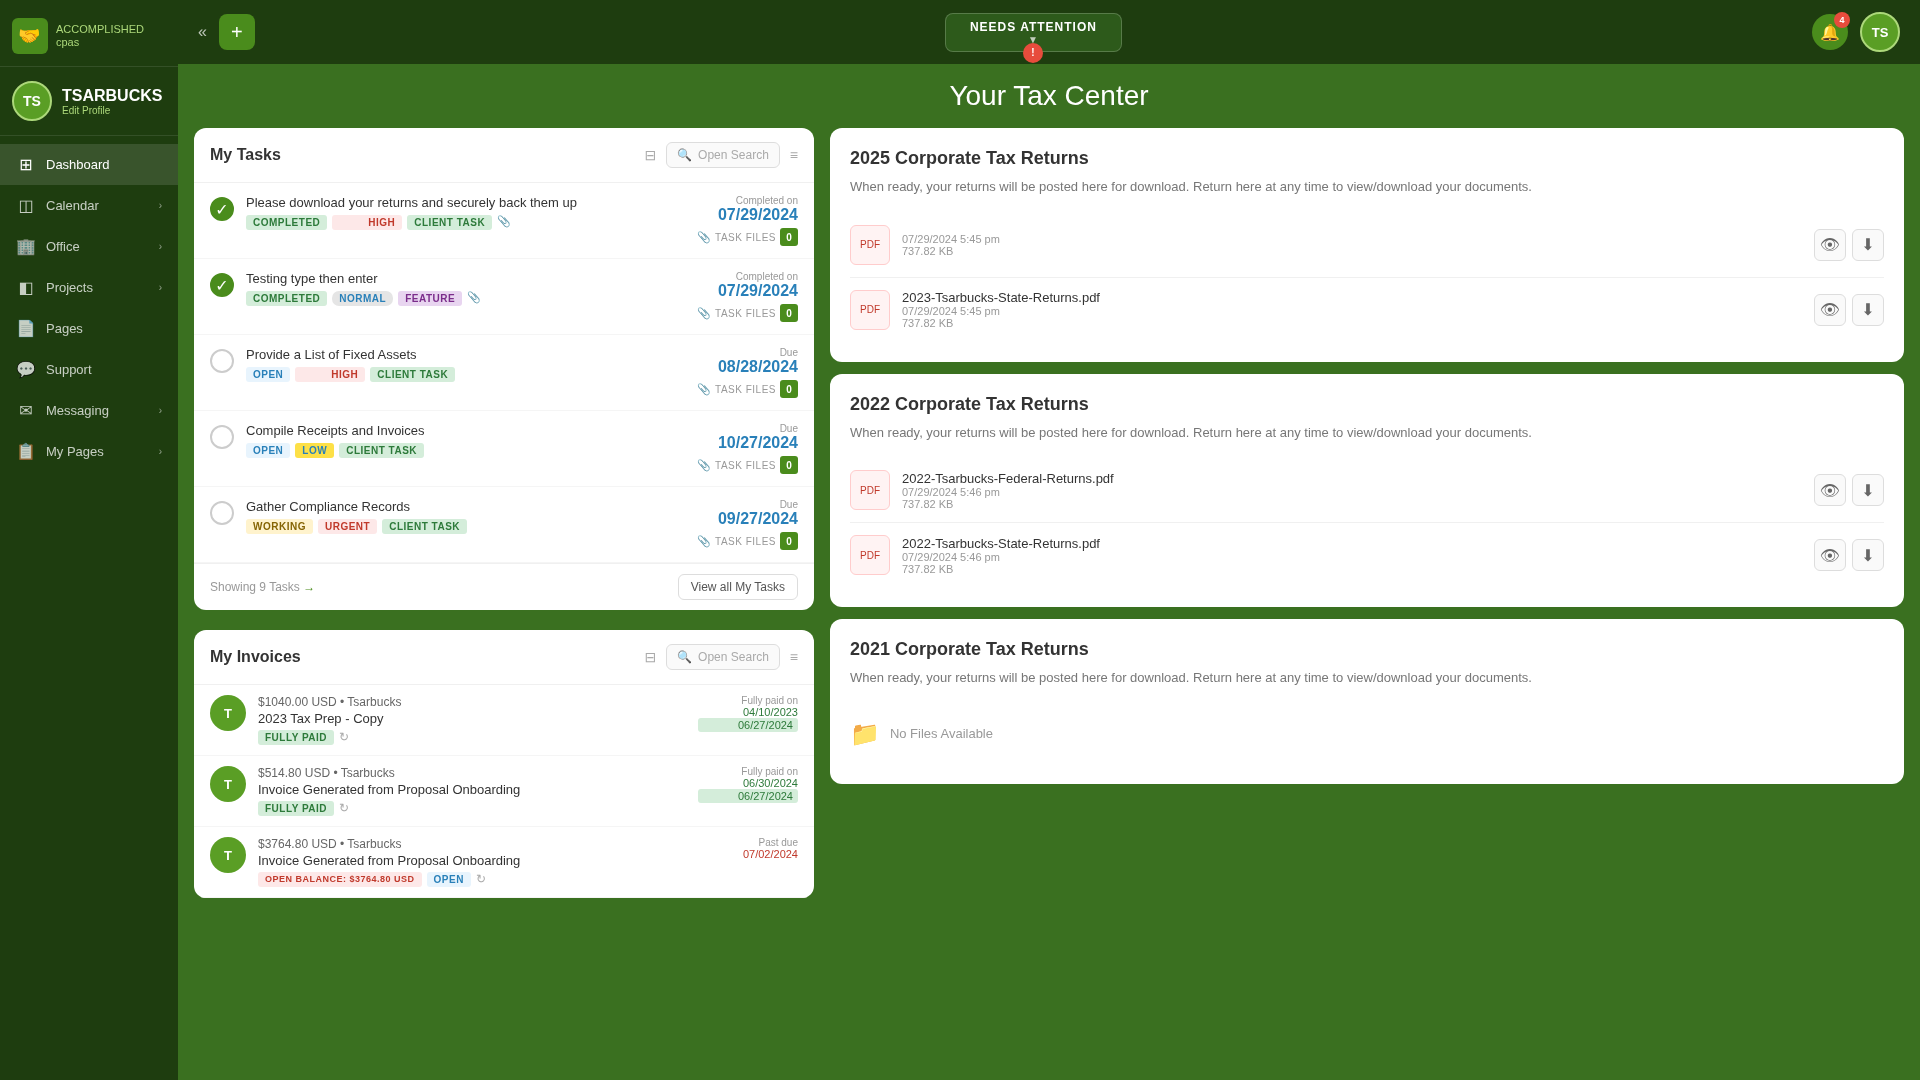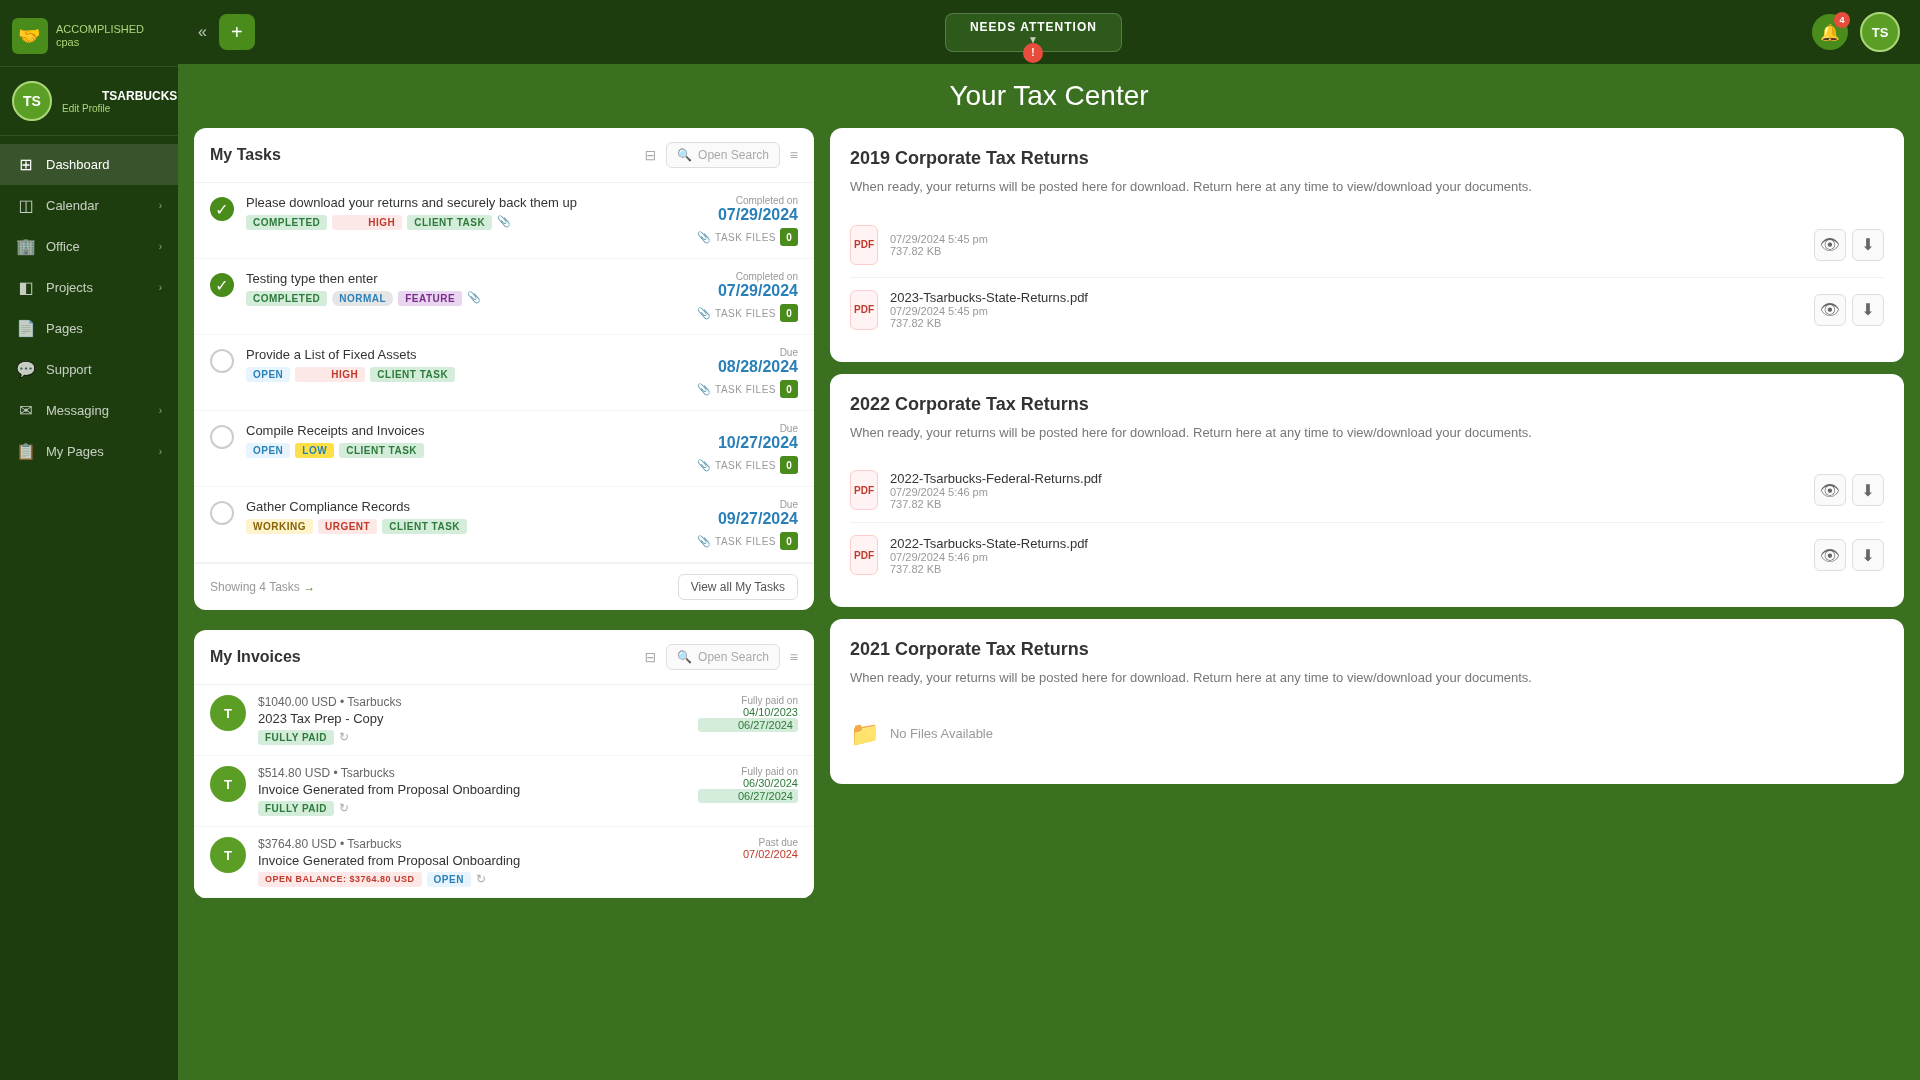--- a/index.html
+++ b/index.html
@@ -33,21 +33,21 @@
       gap: 10px;
       border-bottom: 1px solid rgba(255,255,255,0.1);
     }
     .avatar {
       width: 40px; height: 40px; border-radius: 50%;
       background: #5a9e25; display: flex; align-items: center; justify-content: center;
       color: #fff; font-size: 14px; font-weight: 700; border: 2px solid #acd87a;
       flex-shrink: 0;
     }
     .profile-info { color: #fff; }
-    .profile-name { font-size: 12px; font-weight: 700; margin-left: 40px; }
+    .profile-name { font-size: 16px; font-weight: 700; }
     .profile-edit { font-size: 10px; color: #acd87a; cursor: pointer; }
     .sidebar-nav { flex: 1; padding: 8px 0; }
     .nav-item {
       display: flex; align-items: center; gap: 10px;
       padding: 11px 16px; color: rgba(255,255,255,0.75);
       font-size: 13px; cursor: pointer; position: relative;
       transition: background 0.15s;
     }
     .nav-item.active { color: #fff; background: rgba(255,255,255,0.12); }
     .nav-item .nav-icon { font-size: 16px; width: 20px; text-align: center; }
@@ -245,23 +245,23 @@
       background: #fff; border-radius: 12px; padding: 20px;
     }
     .tax-section-title { font-size: 18px; font-weight: 600; color: #333; margin-bottom: 8px; }
     .tax-section-desc { font-size: 13px; color: #777; margin-bottom: 16px; line-height: 1.5; }
     .file-item {
       display: flex; align-items: center; gap: 12px;
       padding: 12px 0; border-bottom: 1px solid #f0f0f0;
     }
     .file-item:last-child { border-bottom: none; }
     .pdf-icon {
-      width: 28px; height: 40px; background: #fff3f3; border-radius: 6px;
+      width: 40px; height: 40px; background: #fff3f3; border-radius: 6px;
       display: flex; align-items: center; justify-content: center;
-      flex-shrink: 0; font-size: 10px; font-weight: 700; color: #c0392b;
+      flex-shrink: 0; font-size: 10px; font-weight: 400; color: #c0392b;
       border: 1px solid #fcc;
     }
     .file-info { flex: 1; }
     .file-name { font-size: 13px; font-weight: 500; color: #333; }
     .file-date { font-size: 11px; color: #999; }
     .file-size { font-size: 11px; color: #999; }
     .file-actions { display: flex; gap: 6px; }
     .file-btn {
       width: 32px; height: 32px; border: 1px solid #ddd; border-radius: 6px;
       display: flex; align-items: center; justify-content: center;
@@ -481,21 +481,21 @@
               <div class="task-files">
                 <span class="task-file-icon">📎</span>
                 <span class="task-files-label">TASK FILES</span>
                 <span class="task-files-count">0</span>
               </div>
             </div>
           </div>
 
           <div class="card-footer">
             <span class="showing-text">
-              <span>Showing 4 Tasks</span>
+              <span>Showing 9 Tasks</span>
               <a class="showing-link"> →</a>
             </span>
             <button class="view-all-btn">View all My Tasks</button>
           </div>
         </div>
 
         <div class="card">
           <div class="card-header">
             <span class="card-title">My Invoices</span>
             <span class="filter-icon">⊟</span>
@@ -556,21 +556,21 @@
               <div class="invoice-date red">07/02/2024</div>
             </div>
           </div>
         </div>
 
       </div>
 
       <div class="right-panel">
 
         <div class="tax-section">
-          <div class="tax-section-title">2019 Corporate Tax Returns</div>
+          <div class="tax-section-title">2025 Corporate Tax Returns</div>
           <div class="tax-section-desc">When ready, your returns will be posted here for download. Return here at any time to view/download your documents.</div>
 
           <div class="file-item">
             <div class="pdf-icon">PDF</div>
             <div class="file-info">
               <div class="file-date">07/29/2024 5:45 pm</div>
               <div class="file-size">737.82 KB</div>
             </div>
             <div class="file-actions">
               <div class="file-btn">👁</div>

